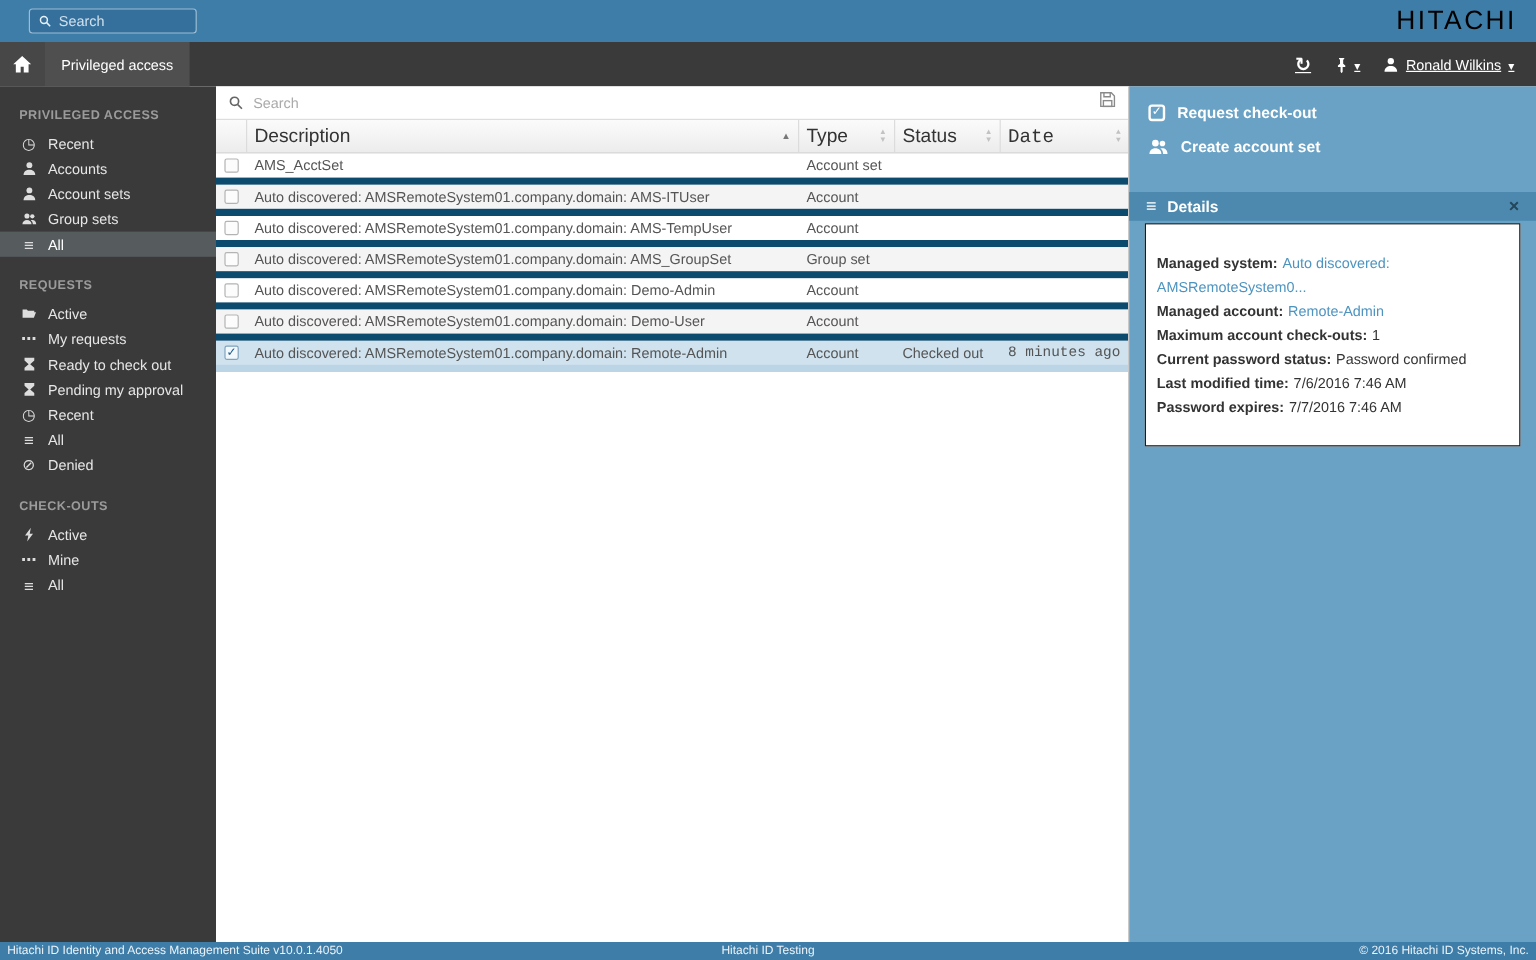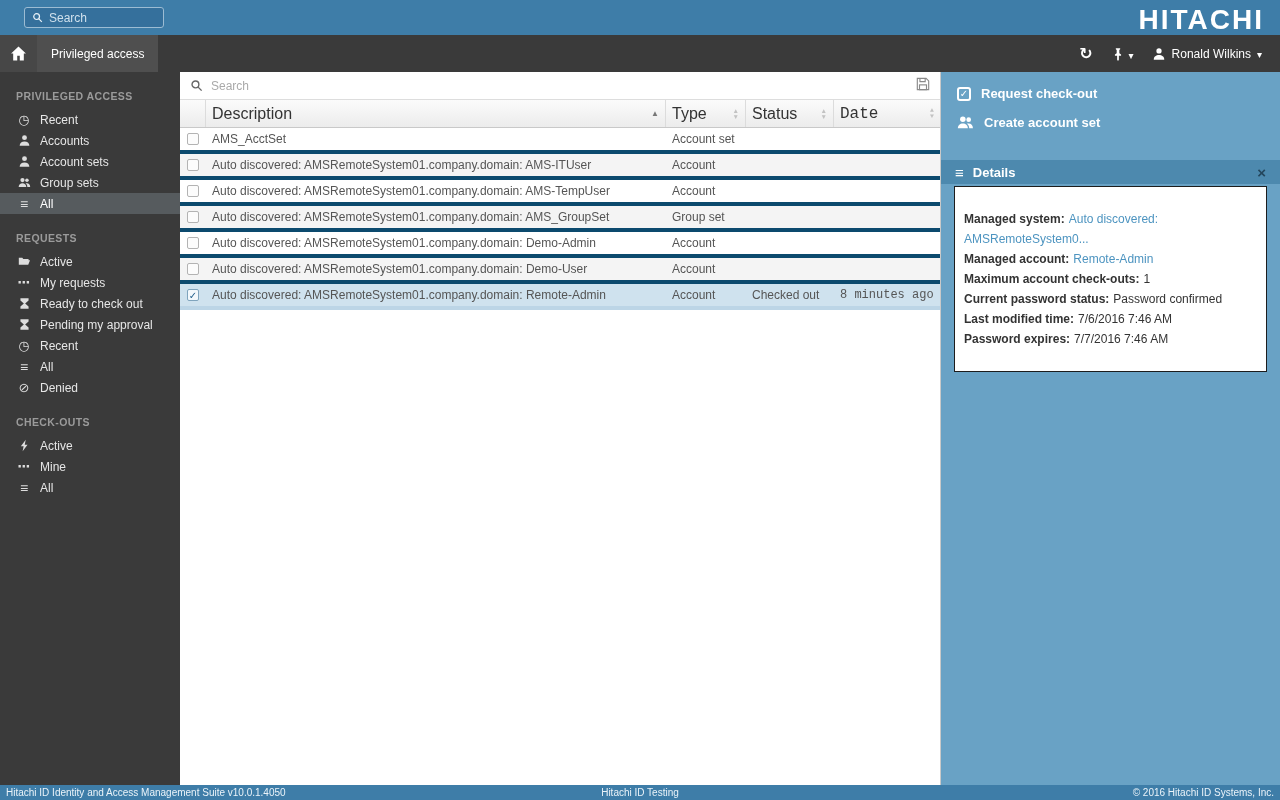--- a/index.html
+++ b/index.html
@@ -9,33 +9,33 @@
 
   
   .topbar { position:absolute; top:0; left:0; right:0; height:35px; background:#3e7da8; }
   .tb-search { position:absolute; left:24px; top:7px; width:140px; height:21px;
     display:flex; align-items:center; gap:6px; padding:0 7px;
     background:#35709c; border:1px solid #9cbcd3; border-radius:3px; }
   .tb-search svg { width:11px; height:11px; color:#e8f1f8; flex:0 0 auto; }
   .tb-search input { flex:1; min-width:0; background:transparent; border:none; outline:none;
     color:#fff; font-size:12px; font-family:inherit; }
   .tb-search input::placeholder { color:#cfe0ec; }
-  .logo { position:absolute; right:16px; top:4px; color:#ffffff; font-weight:bold;
-    font-size:28px; letter-spacing:2px; }
+  .logo { position:absolute; right:16px; top:4px; color:#000000; font-weight:normal;
+    font-size:22px; letter-spacing:2px; }
 
   
   .navbar { position:absolute; top:35px; left:0; right:0; height:37px; background:#3a3a3a;
     display:flex; align-items:stretch; }
   .home-btn { width:37px; display:flex; align-items:center; justify-content:center;
     background:#474747; cursor:pointer; }
   .home-btn svg { width:17px; height:17px; color:#fff; fill:currentColor; }
   .nav-tab { display:flex; align-items:center; padding:0 14px; background:#4f4f4f;
     color:#fff; font-size:12px; cursor:pointer; }
   .nav-spacer { flex:1; }
-  .nav-right { display:flex; align-items:center; gap:18px; padding-right:18px; color:#fff; }
+  .nav-right { display:flex; align-items:center; gap:18px; padding-right:18px; color:#fff;text-decoration:underline; }
   .nav-ic { display:flex; align-items:center; gap:4px; cursor:pointer; color:#fff; }
   .i-refresh::after { content:"↻"; font-size:16px; font-weight:bold; }
   .nav-ic svg { width:14px; height:14px; fill:currentColor; }
   .caret::after { content:"▾"; font-size:10px; }
   .user-menu { display:flex; align-items:center; gap:6px; font-size:12px; cursor:pointer; }
 
   
   .sidebar { position:absolute; top:72px; left:0; bottom:15px; width:180px; background:#3a3a3a;
     color:#e6e6e6; overflow:hidden; }
   .sb-title { padding:18px 0 7px 16px; font-size:10.5px; font-weight:bold;
@@ -73,21 +73,21 @@
   .c-type { width:80px; flex:0 0 auto; }
   .c-status { width:88px; flex:0 0 auto; }
   .c-date { width:106px; flex:0 0 auto;font-family:Liberation Mono, monospace; }
   .sort-active { margin-left:auto; font-size:8px; color:#777; }
   .sort-active::after { content:"▲"; }
   .sort-pair { margin-left:auto; display:flex; flex-direction:column; font-size:6.5px;
     line-height:5.5px; color:#c2c2c2; }
   .sort-pair span:nth-child(1)::after { content:"▲"; }
   .sort-pair span:nth-child(2)::after { content:"▼"; }
 
-  .row { height:26px; display:flex; align-items:stretch; border-bottom:4px solid #0c4a6e;
+  .row { height:26px; display:flex; align-items:stretch; border-bottom:6px solid #0c4a6e;
     font-size:12px; color:#555; cursor:pointer; background:#fff; }
   .row.alt { background:#f4f4f4; }
   .row.selected { background:#cfe2ee; border-bottom-color:#bcd5e6; }
   .cell { display:flex; align-items:center; padding:0 6px; overflow:hidden;
     white-space:nowrap; text-overflow:ellipsis; }
   .cb { width:12px; height:12px; border:1px solid #b3b3b3; border-radius:2px;
     background:#fcfcfc; display:flex; align-items:center; justify-content:center;
     font-size:10px; color:transparent; cursor:pointer; }
   .cb.checked { border-color:#7fa4bd; background:#f2f8fc; color:#1f5d8a; }
   .cb.checked::after { content:"✓"; font-weight:bold; }

